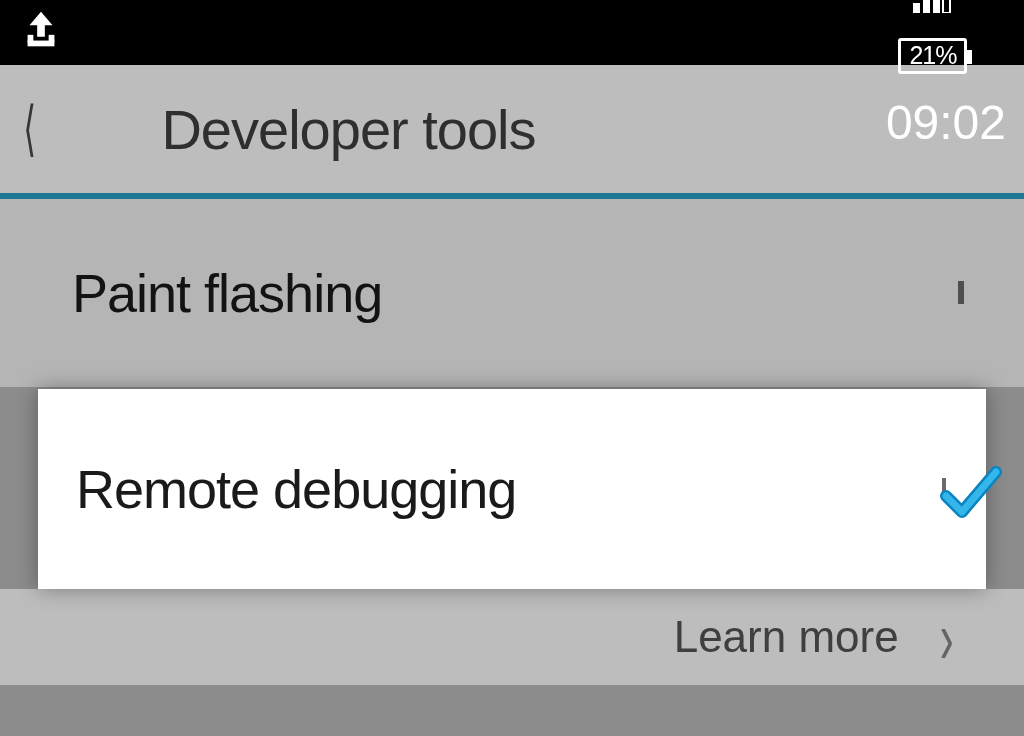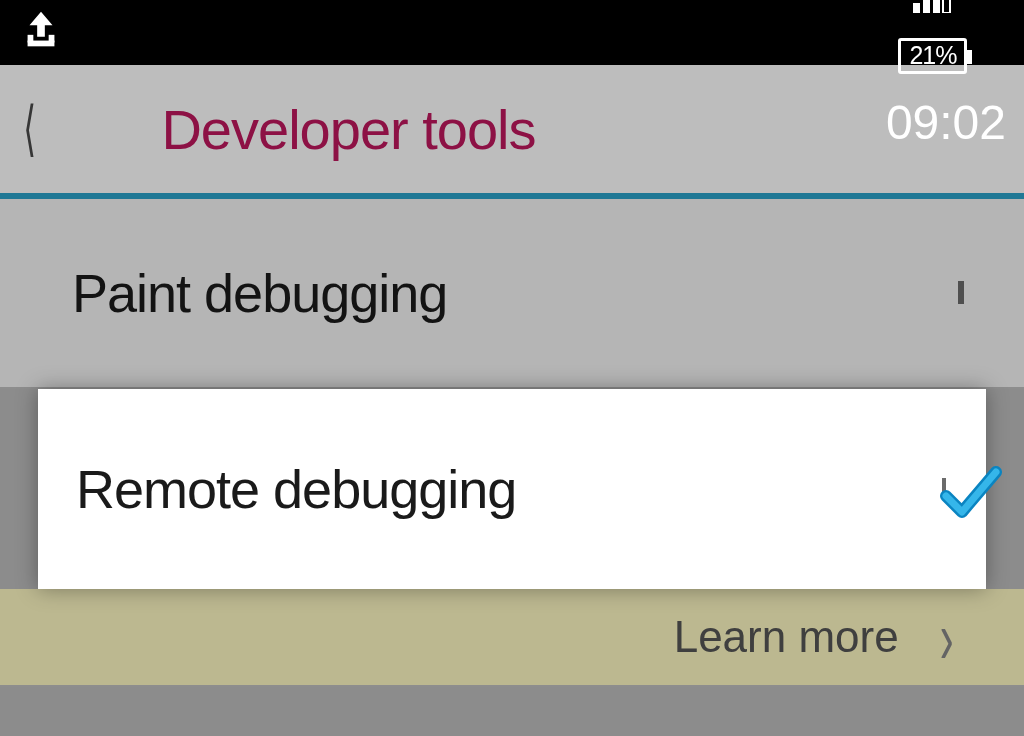--- a/index.html
+++ b/index.html
@@ -62,21 +62,21 @@
   }
   .back-chevron {
     color:#4a4a4a;
     font-size: 60px;
     font-weight: 300;
     margin-right: 6px;
     line-height: 1;
     transform: scaleX(0.55);
   }
   .app-icon { width:90px; height:90px; margin-right:24px; }
-  .app-title { font-size: 56px; font-weight: 400; color:#be185d; letter-spacing:-1px; }
+  .app-title { font-size: 56px; font-weight: 400; color:#404040; letter-spacing:-1px; }
 
   
   .settings-list { padding: 0; }
   .row {
     height: 190px;
     display:flex;
     align-items:center;
     padding: 0 60px 0 72px;
     border-bottom: 2px solid #bfbfbf;
     background: #f5f5f5;
@@ -111,21 +111,21 @@
     border-bottom: none;
   }
 
   .learn-more-row {
     height: 98px;
     display:flex;
     align-items:center;
     justify-content:flex-end;
     padding-right: 70px;
     border-bottom: 2px solid #bfbfbf;
-    background: #fef9c3;
+    background: #ffffff;
     gap: 40px;
   }
   .learn-more-row .text { font-size: 44px; color:#555; }
   .learn-more-row .chevron { font-size: 46px; color:#888; transform: scaleY(1.6) scaleX(0.9); }
 
   
   .ff-logo { width:90px; height:90px; border-radius:50%; background: radial-gradient(circle at 40% 35%, #3a6fd8 0%, #1c3b8e 60%); position:relative; overflow:hidden; }
   .ff-logo::before{
     content:"";
     position:absolute;
@@ -177,21 +177,21 @@
 
 <div class="app-header">
   <span class="back-chevron">⟨</span>
   <span class="app-icon"><span class="ff-logo"></span></span>
   <span class="app-title">Developer tools</span>
 </div>
 
 <div class="settings-list">
 
   <div class="row">
-    <span class="label">Paint debugging</span>
+    <span class="label">Paint flashing</span>
     <span class="control">
       <span class="checkbox-empty"></span>
     </span>
   </div>
 
   <div class="row highlight">
     <span class="label">Remote debugging</span>
     <span class="control">
       <span class="checkbox-checked">
         <svg viewBox="0 0 64 64">

